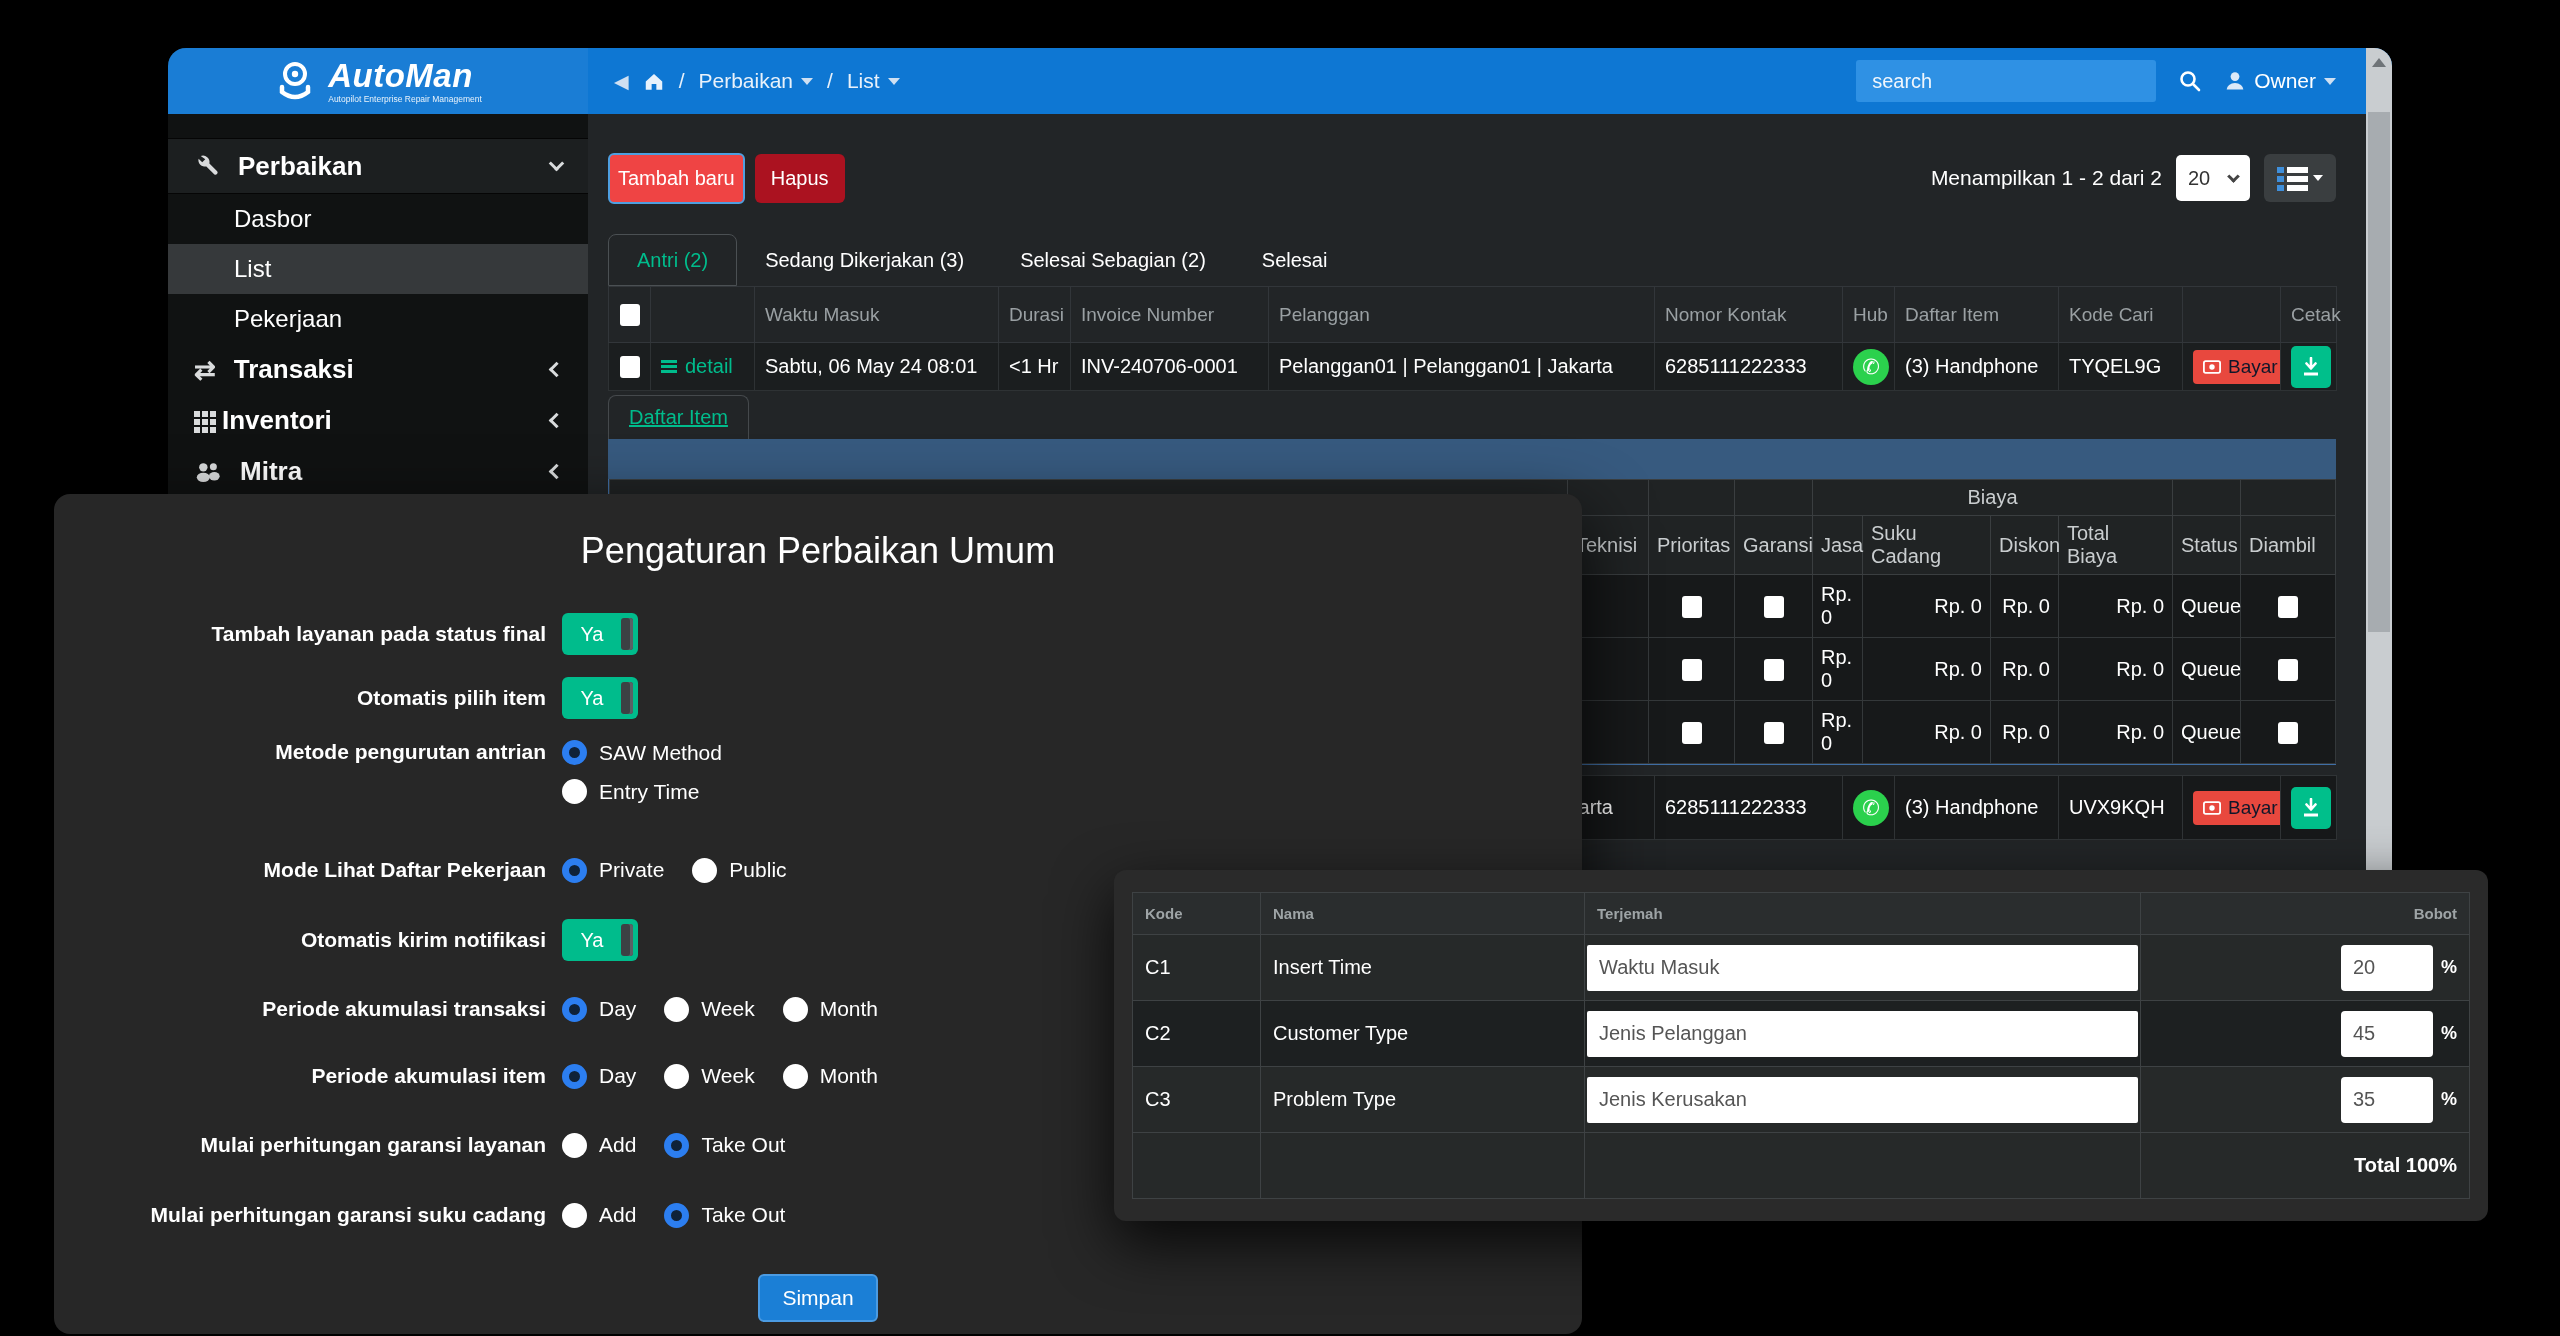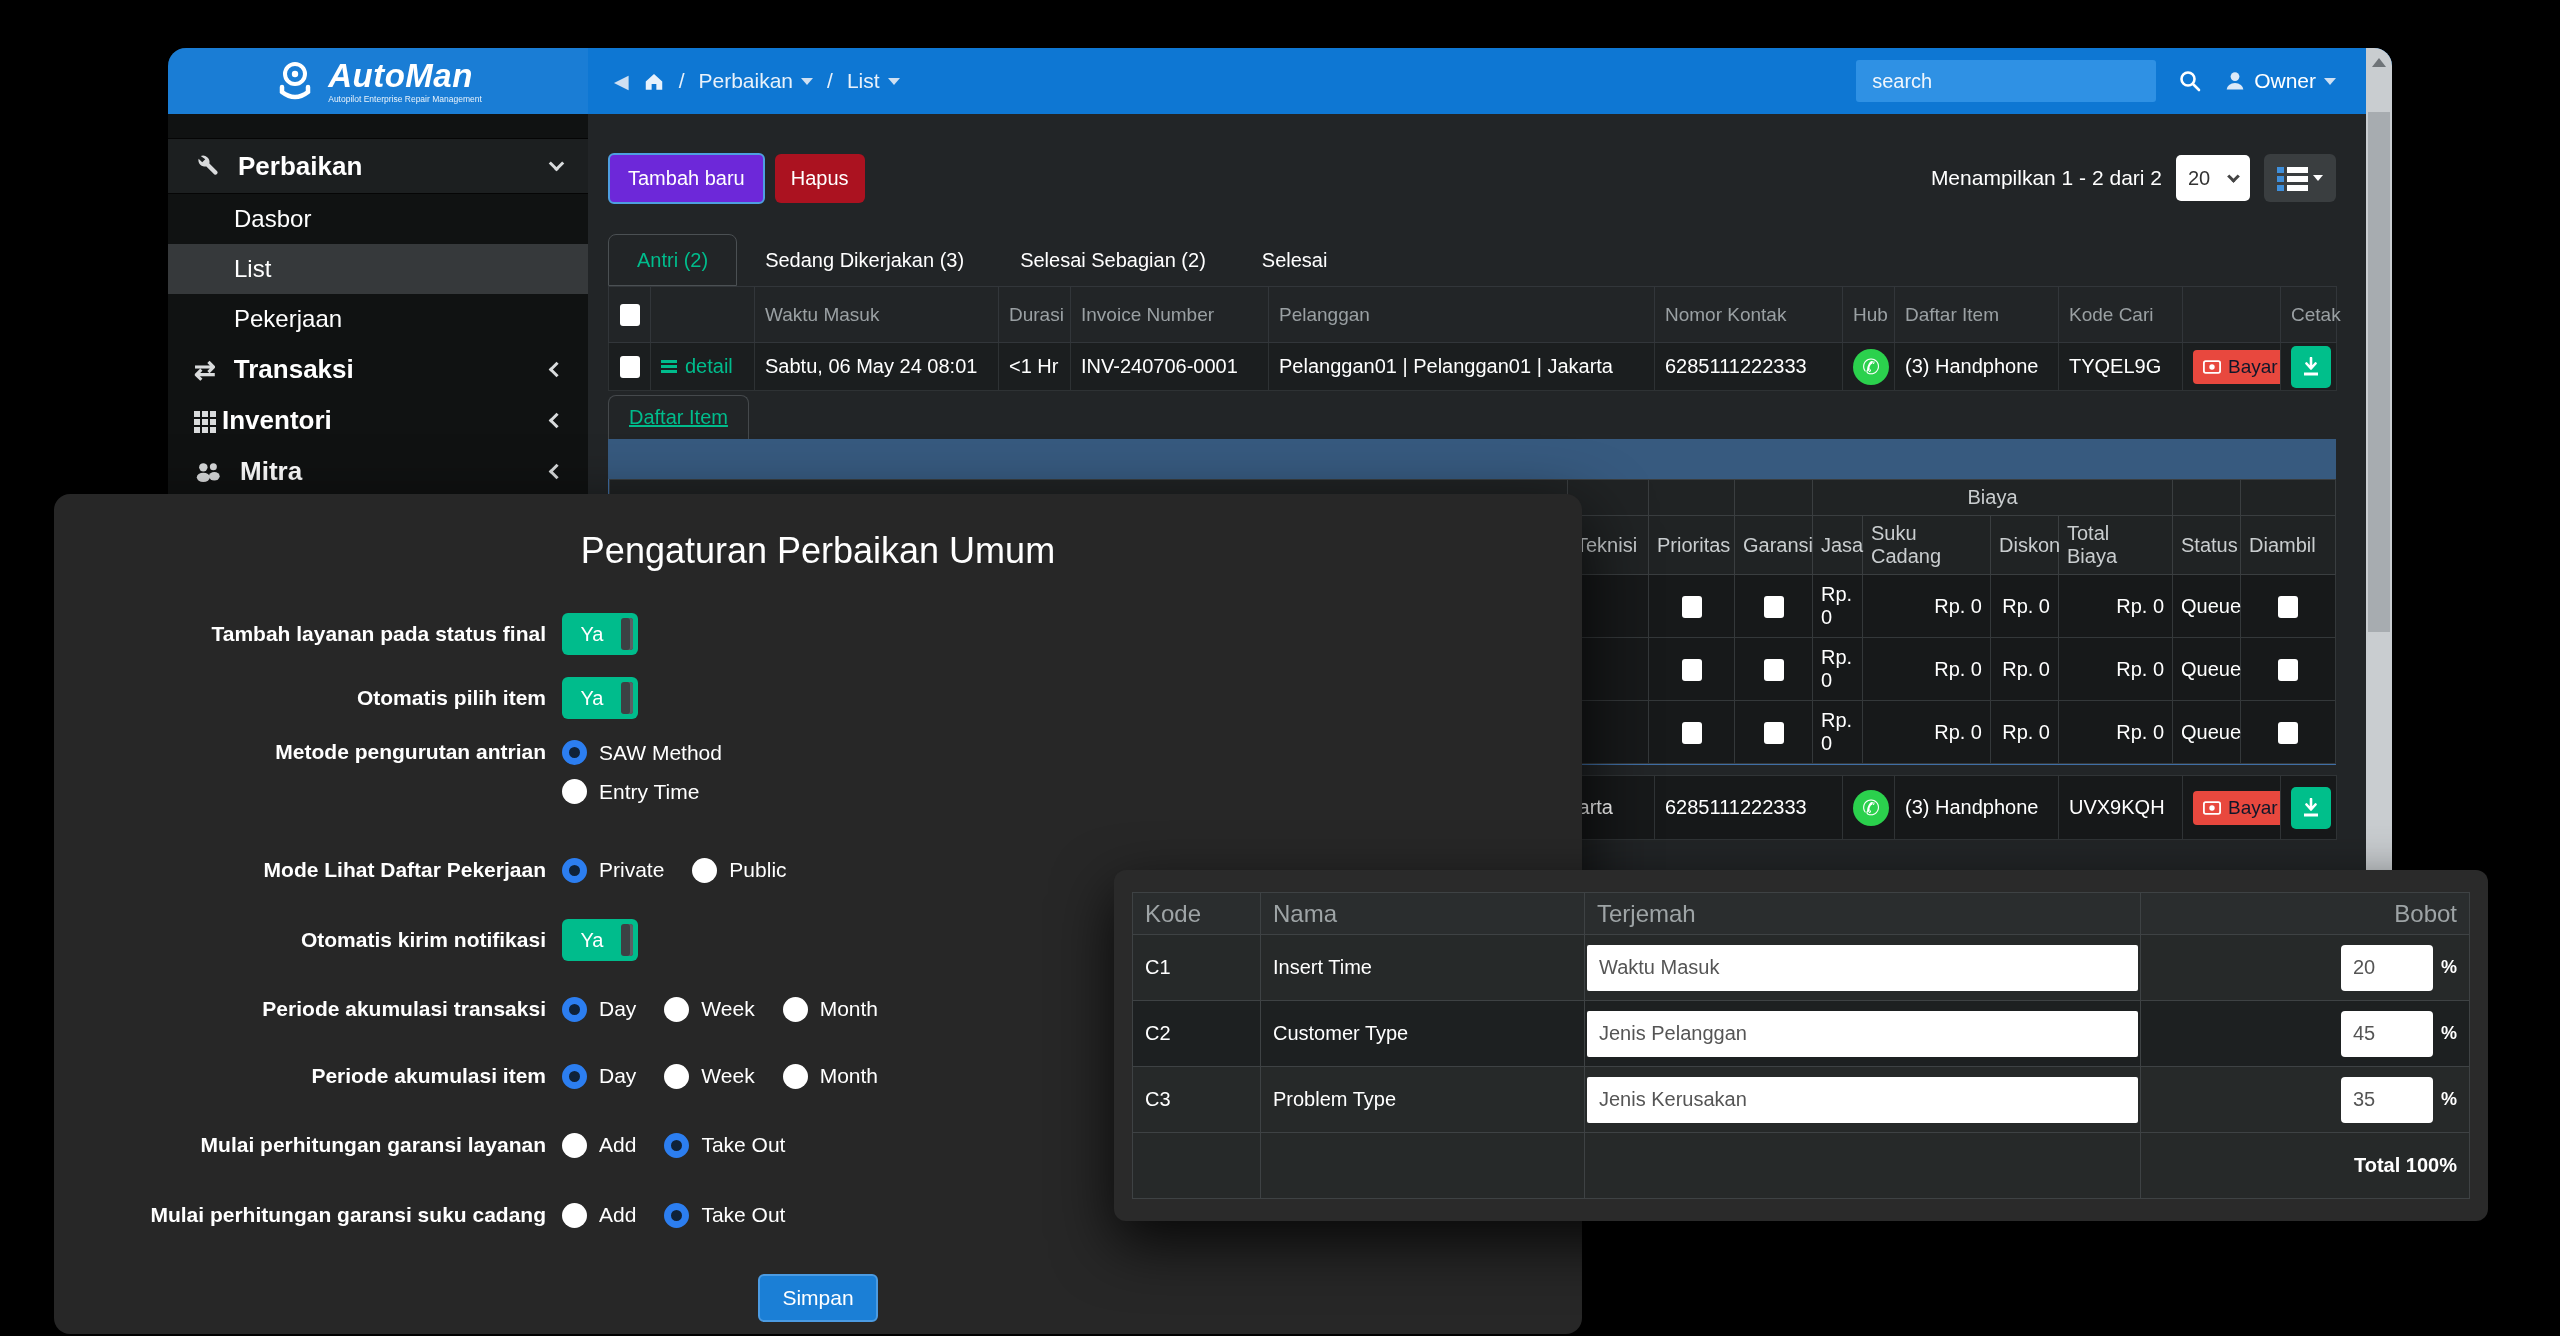--- a/index.html
+++ b/index.html
@@ -42,21 +42,21 @@
   .ml-auto { margin-left:auto; }
   .grid-icon { display:inline-block; width:6px; height:6px; background:#d9dbdc;
                box-shadow: 8px 0 #d9dbdc, 16px 0 #d9dbdc, 0 8px #d9dbdc, 8px 8px #d9dbdc, 16px 8px #d9dbdc,
                            0 16px #d9dbdc, 8px 16px #d9dbdc, 16px 16px #d9dbdc; margin:-14px 4px 0 0; }
   .uni-icon { font-size:26px; color:#d9dbdc; line-height:1; }
 
   
   .main { position:absolute; left:440px; top:66px; width:1728px; }
   .toolbar { margin-top:38px; height:52px; display:flex; align-items:center; }
   .btn { border:none; border-radius:6px; color:#fff; font-size:20px; cursor:pointer; }
-  .btn-add { background:#6d28d9; border:2px solid #4e9fe0; padding:12px 18px; }
+  .btn-add { background:#ef4444; border:2px solid #4e9fe0; padding:12px 8px; }
   .btn-del { background:#ab1220; padding:13px 16px; margin-left:10px; }
   .tool-right { margin-left:auto; display:flex; align-items:center; gap:14px; }
   .showing { color:#fff; font-size:21px; }
   .pagesize { width:74px; height:46px; background:#fff; border-radius:5px; display:flex; align-items:center;
               justify-content:space-between; padding:0 12px; font-size:20px; color:#333; }
   .pagesize .dark-chev { width:9px; height:9px; border-right:3px solid #444; border-bottom:3px solid #444; transform:rotate(45deg); margin-top:-4px; }
   .viewbtn { width:72px; height:48px; background:#3a3e40; border-radius:6px; display:flex; align-items:center; justify-content:center; gap:7px; }
   .tbl-glyph { display:inline-block; width:7px; height:6px; background:#3f8fdb;
                box-shadow: 10px 0 0 #fff, 17px 0 0 #fff, 24px 0 0 #fff,
                            0 9px 0 #3f8fdb, 10px 9px 0 #fff, 17px 9px 0 #fff, 24px 9px 0 #fff,
@@ -128,21 +128,21 @@
   .knob { position:absolute; right:5px; top:5px; bottom:5px; width:12px; background:#3c4144;
           border-radius:3px; box-shadow:inset -3px 0 0 #5a6065; }
   .h64{min-height:64px}.h66{min-height:66px}.h68{min-height:68px}.h70{min-height:70px}.h72{min-height:72px}.h106{min-height:106px}
   .btn-save { display:block; margin:24px auto 0; background:#1b7fd6; border:2px solid #4b9be2;
               border-radius:6px; color:#fff; font-size:21px; padding:10px 22px; }
 
   
   .criteria { position:absolute; left:1114px; top:846px; width:1374px; background:#2a2a2a;
               border-radius:12px; box-shadow:0 22px 60px rgba(0,0,0,.8); z-index:70; padding:22px 18px; }
   table.ctable { width:100%; border-collapse:collapse; table-layout:fixed; }
-  .ctable th { height:42px; color:#9ea4a6; font-size:24px; font-weight:400; text-align:left;
+  .ctable th { height:42px; color:#9ea4a6; font-size:15px; font-weight:700; text-align:left;
                padding:0 12px; border:1px solid #3e4244; background:#2a2d2e; }
   .ctable th.r { text-align:right; }
   .ctable td { border:1px solid #3e4244; font-size:20px; color:#fff; padding:0 12px; height:66px; }
   .ctable tr.odd td { background:#262929; }
   .ctable tr.even td { background:#1d2021; }
   .ctable td.inputcell { padding:0 2px; }
   .cell-input { width:100%; height:46px; background:#fff; border:none; border-radius:2px;
                 padding:0 12px; font-size:20px; color:#555; }
   .bobot-wrap { display:flex; align-items:center; justify-content:flex-end; gap:8px; }
   .num-input { width:92px; height:46px; background:#fff; border:none; border-radius:4px;

